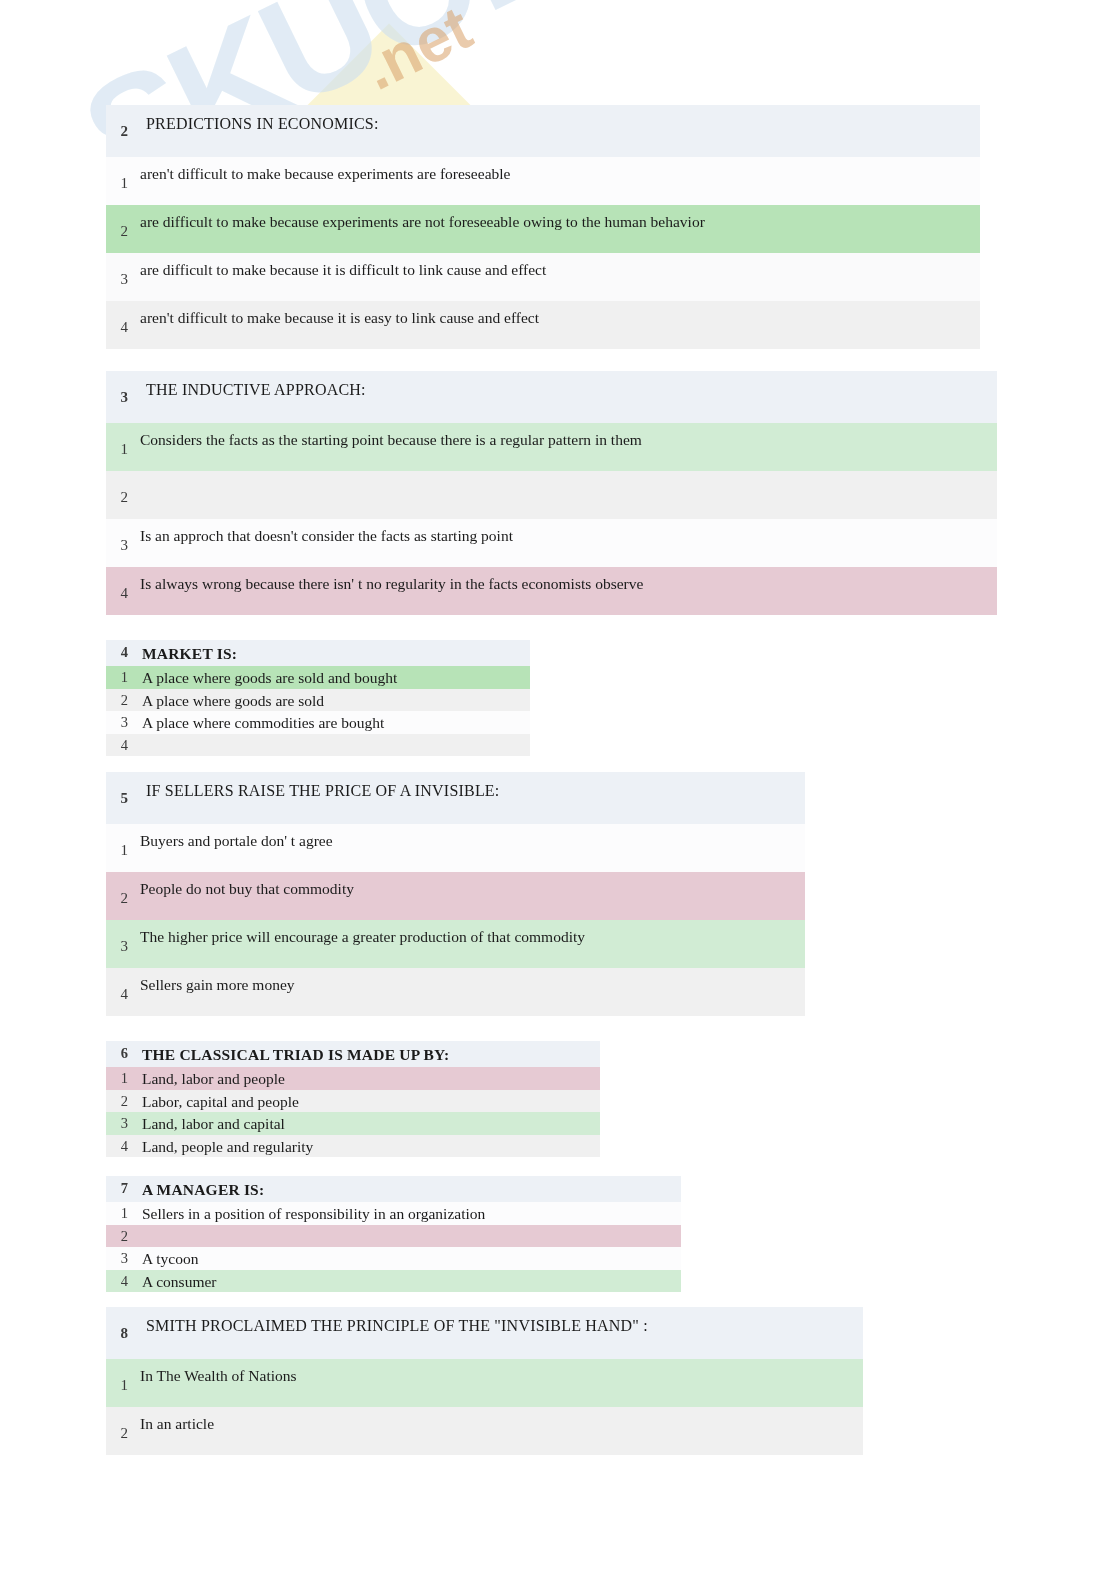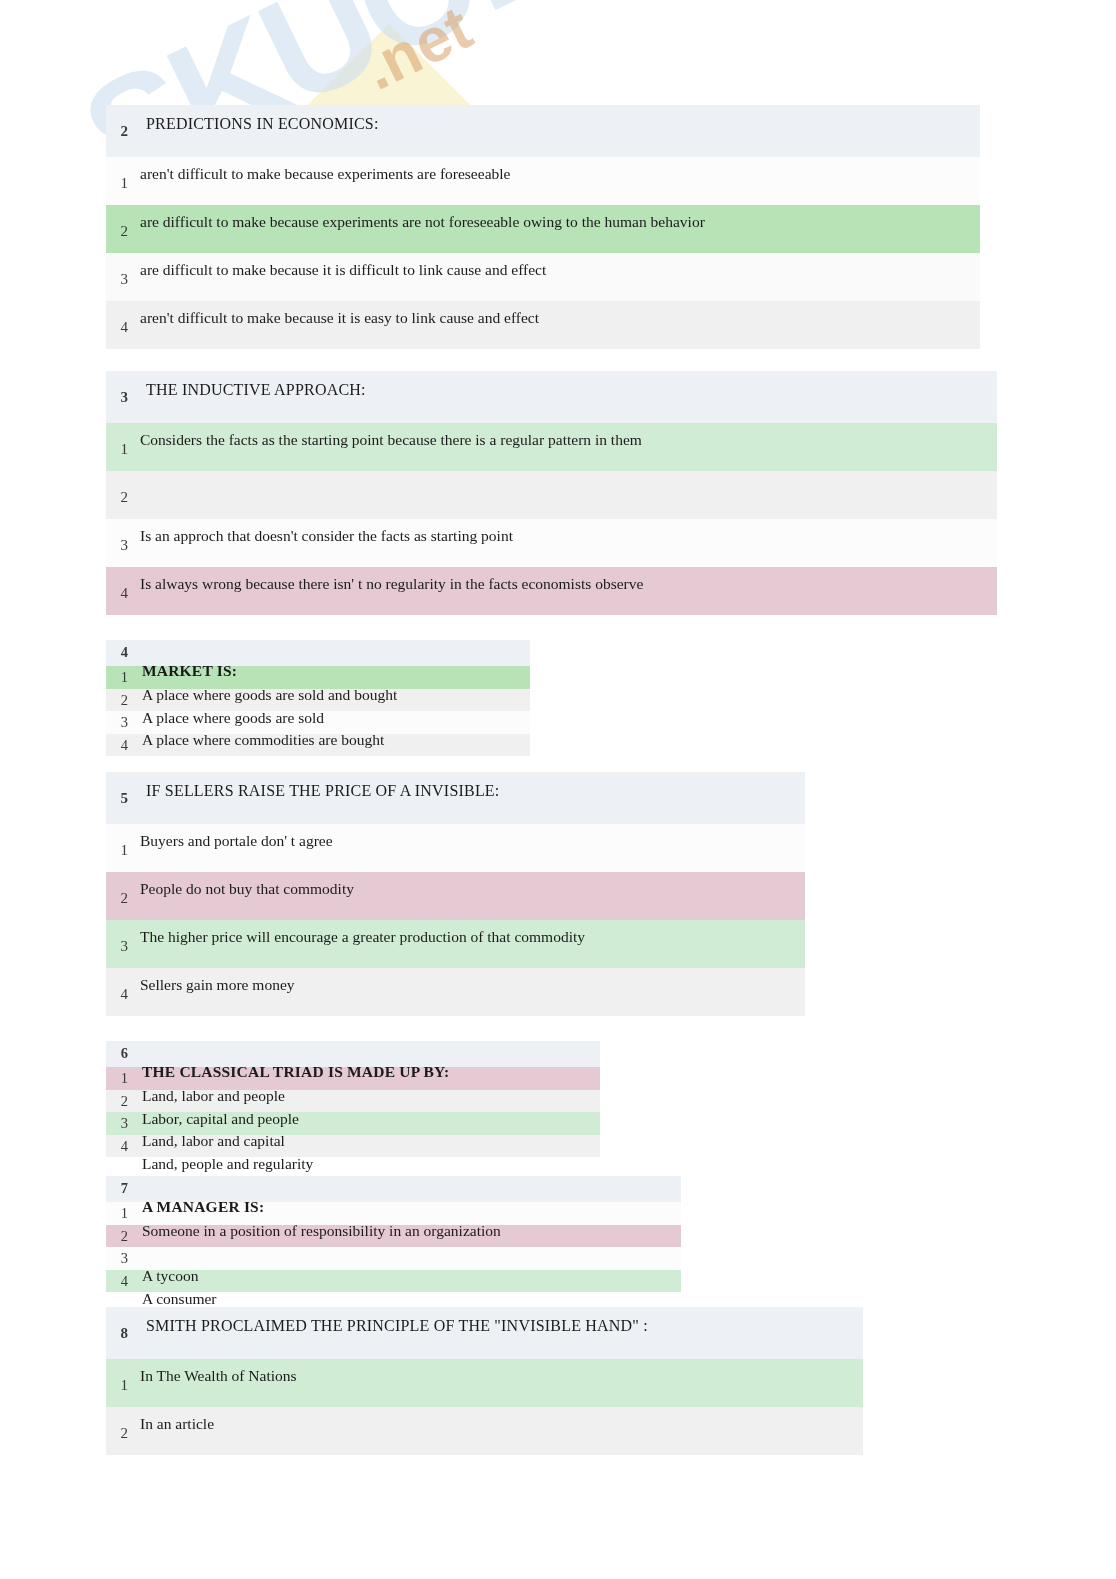--- a/index.html
+++ b/index.html
@@ -112,21 +112,21 @@
   .tall .num          { font-size: 15px; font-weight: 400; padding-top: 18px; }
   .tall .hdr .num     { font-weight: 700; padding-top: 18px; }
   .tall .txt          { font-size: 15.5px; padding-top: 8px; line-height: 18px; }
   .tall .hdr .txt     { font-size: 16px; padding-top: 10px; padding-left: 10px; letter-spacing: .2px; }
 
   
   .compact .row       { height: 22.5px; }
   .compact .hdr       { height: 26px; }
   .compact .num       { font-size: 14.5px; padding-top: 3px; }
   .compact .hdr .num  { font-weight: 700; padding-top: 4px; }
-  .compact .txt       { font-size: 15.5px; padding-top: 2px; line-height: 19px; padding-left: 6px; margin-top: 17px; }
+  .compact .txt       { font-size: 15.5px; padding-top: 2px; line-height: 19px; padding-left: 6px; }
   .compact .hdr .txt  { font-weight: 700; padding-top: 4px; font-size: 15.5px; letter-spacing: .2px; }
 
   
   .bg-header   { background: #edf1f6; }
   .bg-white    { background: #fcfcfd; }
   .bg-offwhite { background: #fafafb; }
   .bg-grey     { background: #f0f0f0; }
   .bg-green    { background: #b7e3b7; }
   .bg-green-l  { background: #d1ecd4; }
   .bg-pink     { background: #e6cad3; }
@@ -250,21 +250,21 @@
         <div class="txt">Land, people and regularity</div>
       </div>
     </div>
     <div class="qblock compact" style="left: 106px; top: 1176px; width: 575px;">
       <div class="row hdr bg-header">
         <div class="num">7</div>
         <div class="txt">A MANAGER IS:</div>
       </div>
       <div class="row bg-white">
         <div class="num">1</div>
-        <div class="txt">Someone in a position of responsibility in an organization</div>
+        <div class="txt">Sellers in a position of responsibility in an organization</div>
       </div>
       <div class="row bg-pink">
         <div class="num">2</div>
       </div>
       <div class="row bg-white">
         <div class="num">3</div>
         <div class="txt">A tycoon</div>
       </div>
       <div class="row bg-green-l">
         <div class="num">4</div>

